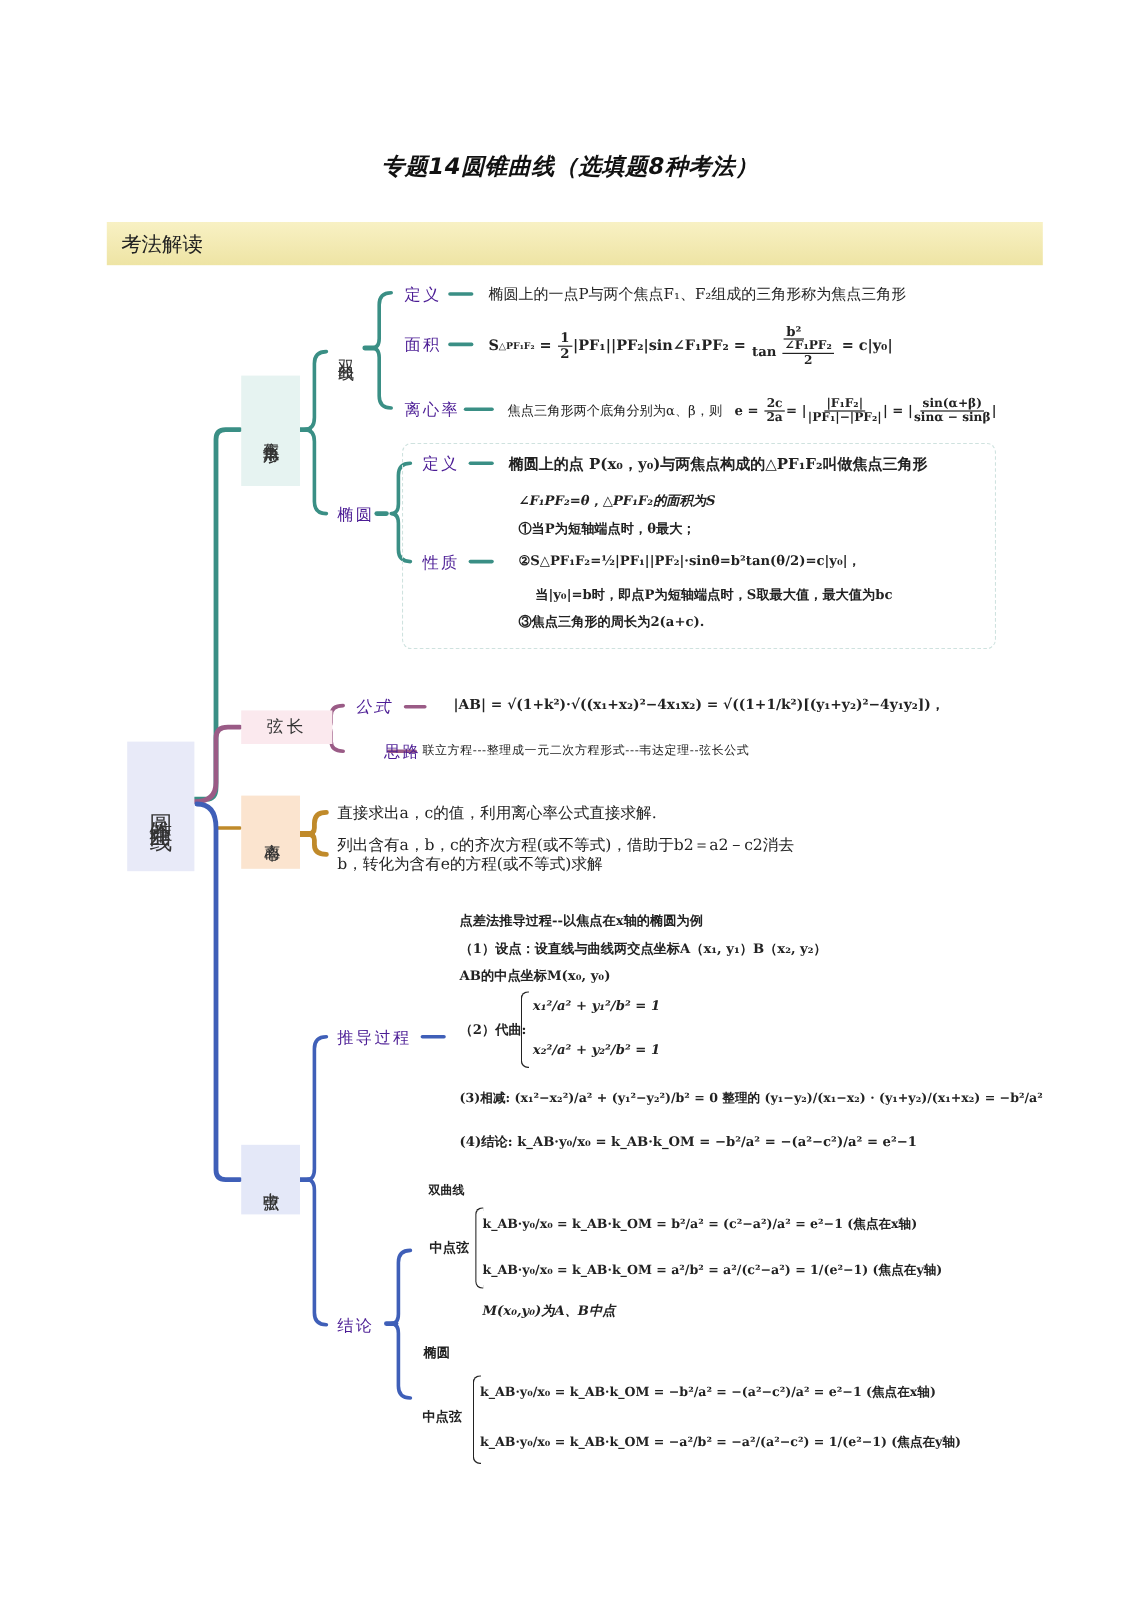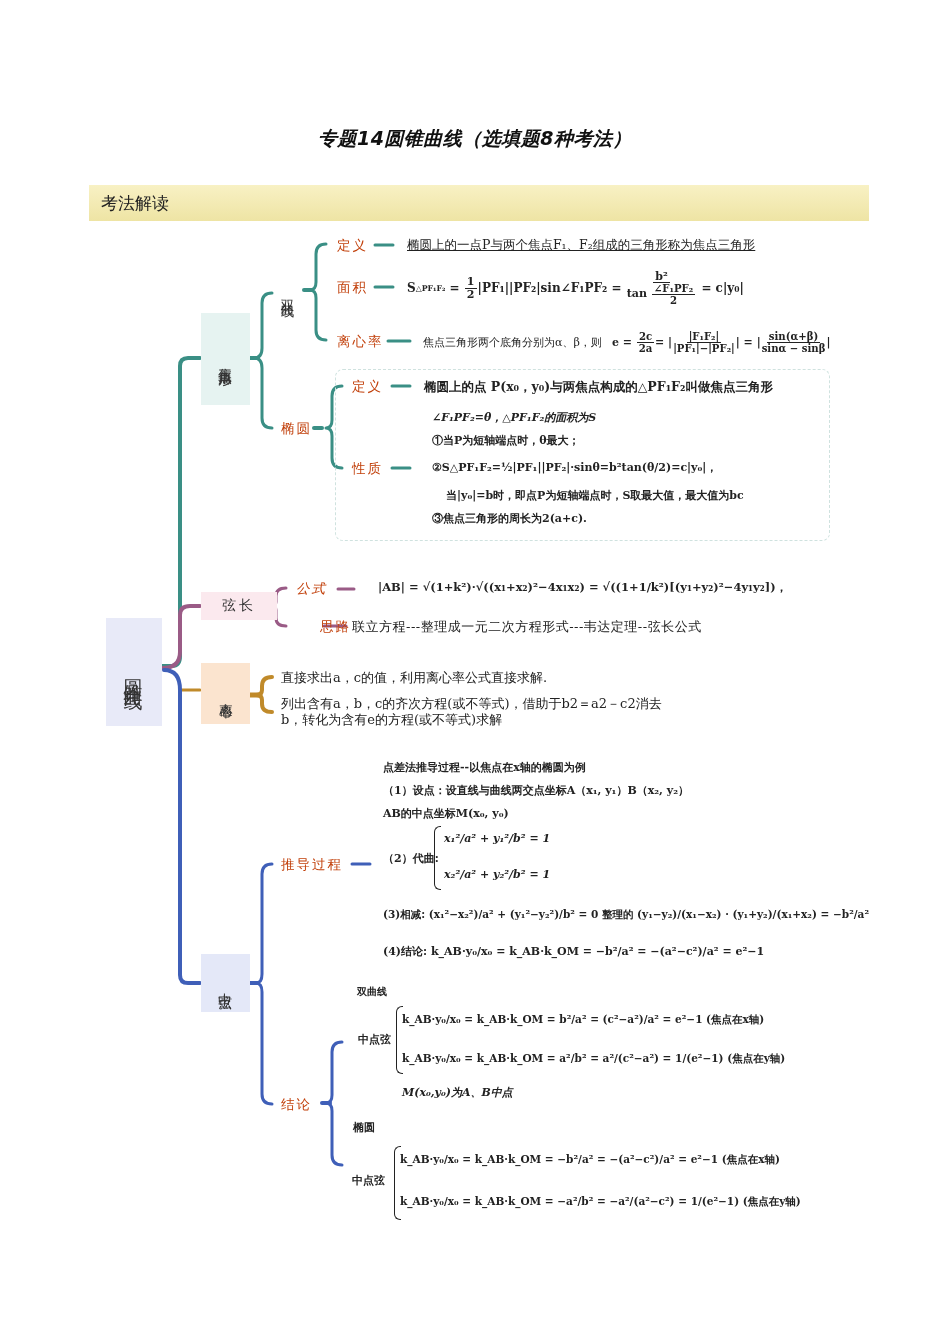--- a/index.html
+++ b/index.html
@@ -8,21 +8,21 @@
   .abs { position:absolute; }
   .title { left:0; width:950px; top:126px; text-align:center; font-family:"DejaVu Sans","Liberation Sans",sans-serif;
            font-size:19px; font-weight:bold; color:#111; letter-spacing:0.5px;font-style:italic; }
   .section-bar { left:89px; top:185px; width:780px; height:36px;
                  background:linear-gradient(#f8f1c4,#eee4a4); }
   .section-bar span { position:absolute; left:12px; top:7px; font-family:"DejaVu Sans","Liberation Sans",sans-serif;
                       font-size:17px; font-weight:normal; color:#222; }
   .node { position:absolute; display:flex; align-items:center; justify-content:center;
           font-family:"DejaVu Sans","Liberation Sans",sans-serif; color:#333; text-align:center; }
   .vtext { writing-mode:vertical-rl; text-orientation:upright; letter-spacing:4px; }
-  .lbl { position:absolute; font-family:"DejaVu Sans","Liberation Sans",sans-serif; font-size:13.5px; color:#c2410c; letter-spacing:2px; white-space:nowrap; }
+  .lbl { position:absolute; font-family:"DejaVu Sans","Liberation Sans",sans-serif; font-size:13.5px; color:#4c1d95; letter-spacing:2px; white-space:nowrap; }
   .txt { position:absolute; font-size:12.5px; color:#222; white-space:nowrap; }
   .b { font-weight:bold; }
   .i { font-style:italic; }
   .small { font-size:11px; }
   .frac { display:inline-flex; flex-direction:column; align-items:center; vertical-align:middle; line-height:1.05; margin:0 1px; }
   .frac > span:first-child { border-bottom:1px solid #222; padding:0 2px; }
   .frac > span { font-size:0.92em; }
   sub, sup { font-size:0.65em; }
   .dashed-box { left:335px; top:369px; width:493px; height:170px; border:1px dashed #cfe2df; border-radius:8px; }
   svg.lines { position:absolute; left:0; top:0; }
@@ -84,21 +84,21 @@
 </div>
 
 <div class="node" style="left:201px;top:313px;width:49px;height:92px;background:#e6f3f1;font-size:14px;">
   <span class="vtext" style="letter-spacing:1px;">焦点三角形</span>
 </div>
 
 <div class="node" style="left:278px;top:266px;width:20px;height:52px;font-size:13.5px;">
   <span class="vtext" style="letter-spacing:2px;">双曲线</span>
 </div>
 <div class="lbl" style="left:337px;top:237px;">定义</div>
-<div class="txt" style="left:407px;top:237px;font-size:12.5px;text-decoration:underline;">椭圆上的一点P与两个焦点F₁、F₂组成的三角形称为焦点三角形</div>
+<div class="txt" style="left:407px;top:237px;font-size:12.5px;">椭圆上的一点P与两个焦点F₁、F₂组成的三角形称为焦点三角形</div>
 
 <div class="lbl" style="left:337px;top:279px;">面积</div>
 <div class="txt b" style="left:407px;top:266px;font-size:12px;display:flex;align-items:center;height:44px;">
   S<sub>△PF₁F₂</sub>&nbsp;=&nbsp;<span class="frac">
       <span>1</span>
       <span>2</span>
     </span>|PF₁||PF₂|sin∠F₁PF₂ =&nbsp;<span class="frac">
       <span>b²</span>
       <span>tan <span class="frac">
           <span>∠F₁PF₂</span>
@@ -132,21 +132,21 @@
 <div class="txt b small" style="left:432px;top:460px;">②S△PF₁F₂=½|PF₁||PF₂|·sinθ=b²tan(θ/2)=c|y₀|，</div>
 <div class="txt b small" style="left:446px;top:488px;">当|y₀|=b时，即点P为短轴端点时，S取最大值，最大值为bc</div>
 <div class="txt b small" style="left:432px;top:511px;">③焦点三角形的周长为2(a+c).</div>
 
 <div class="node" style="left:201px;top:592px;width:76px;height:28px;background:#fbe9ee;font-size:14px;letter-spacing:3px;">
   <span>弦长</span>
 </div>
 <div class="lbl" style="left:296px;top:580px;font-style:italic;">公式</div>
 <div class="txt b" style="left:378px;top:580px;font-size:11.5px;">|AB| = √(1+k²)·√((x₁+x₂)²−4x₁x₂) = √((1+1/k²)[(y₁+y₂)²−4y₁y₂])，</div>
 <div class="lbl" style="left:292px;top:618px;margin-left:28px;">思路</div>
-<div class="txt" style="left:352px;top:618px;font-size:13px;letter-spacing:0.5px;">联立方程---整理成一元二次方程形式---韦达定理--弦长公式</div>
+<div class="txt" style="left:352px;top:618px;font-size:10px;letter-spacing:0.5px;">联立方程---整理成一元二次方程形式---韦达定理--弦长公式</div>
 
 <div class="node" style="left:201px;top:663px;width:49px;height:61px;background:#fbe4cf;font-size:13px;">
   <span class="vtext" style="letter-spacing:1px;">离心率</span>
 </div>
 <div class="txt" style="left:281px;top:669px;font-size:13px;">直接求出a，c的值，利用离心率公式直接求解.</div>
 <div class="txt" style="left:281px;top:695px;font-size:13px;">列出含有a，b，c的齐次方程(或不等式)，借助于b2＝a2－c2消去</div>
 <div class="txt" style="left:281px;top:711px;font-size:13px;">b，转化为含有e的方程(或不等式)求解</div>
 
 <div class="node" style="left:201px;top:954px;width:49px;height:58px;background:#e4e8f8;font-size:14px;">
   <span class="vtext" style="letter-spacing:1px;">中点弦</span>

